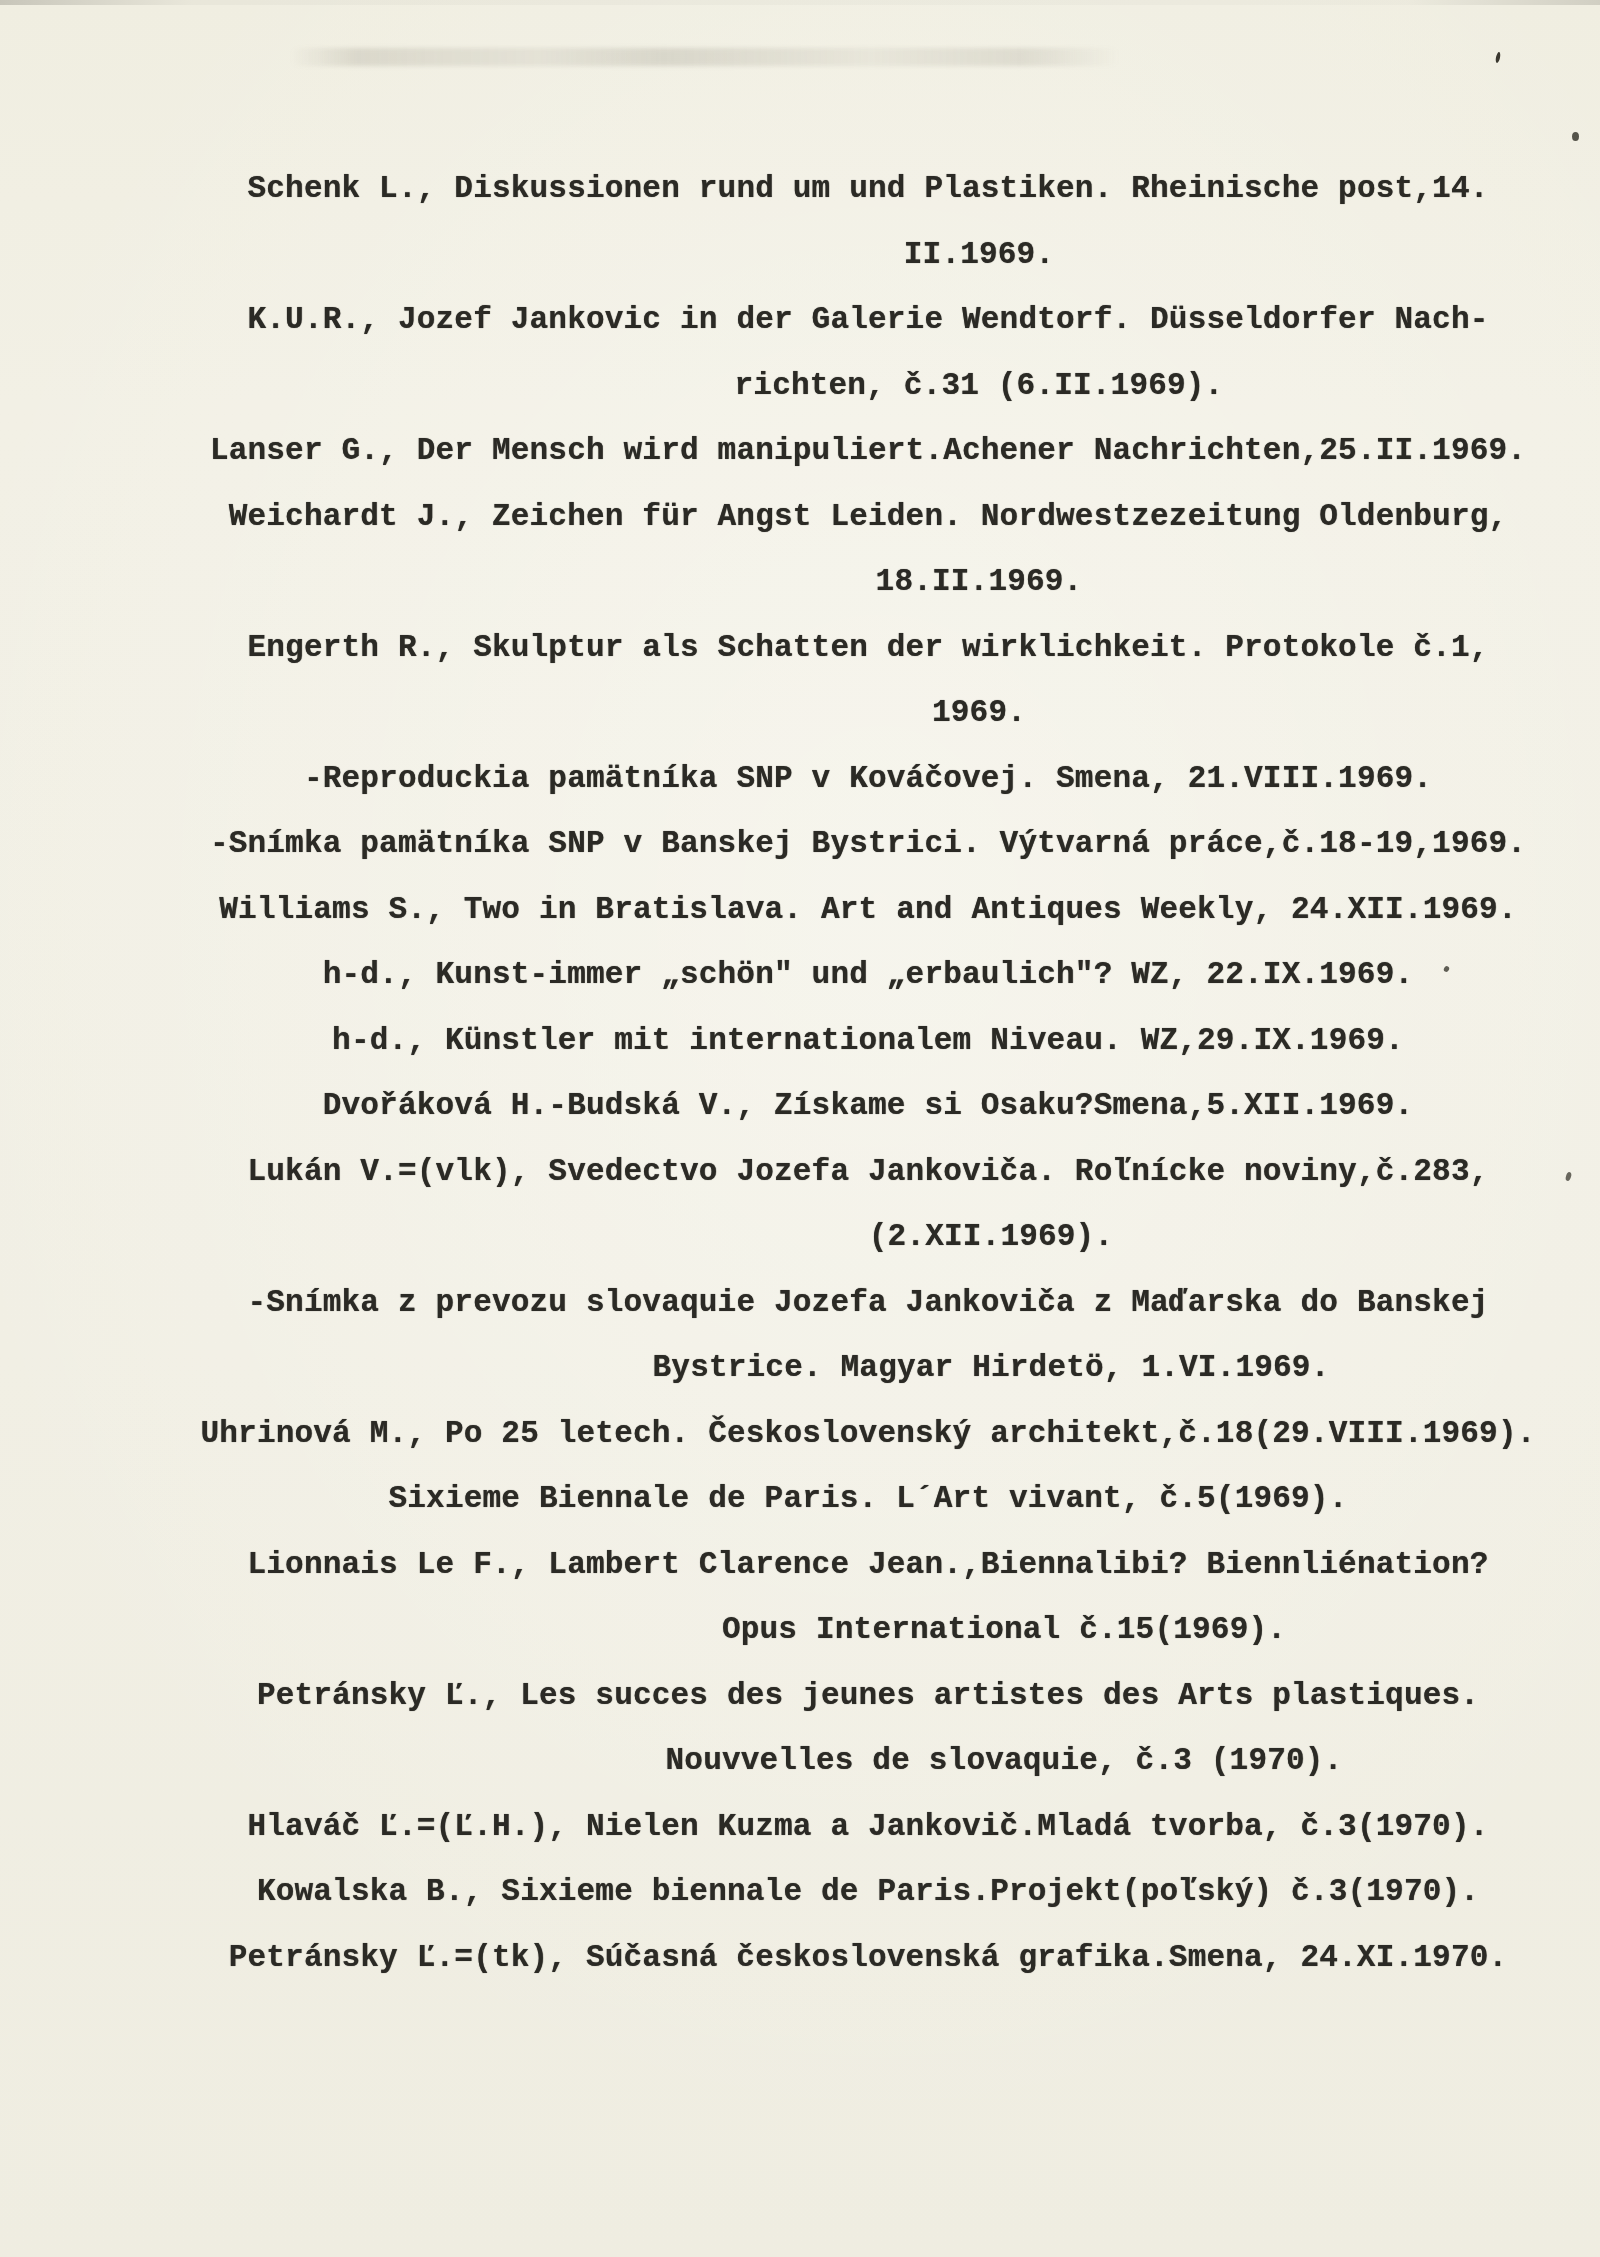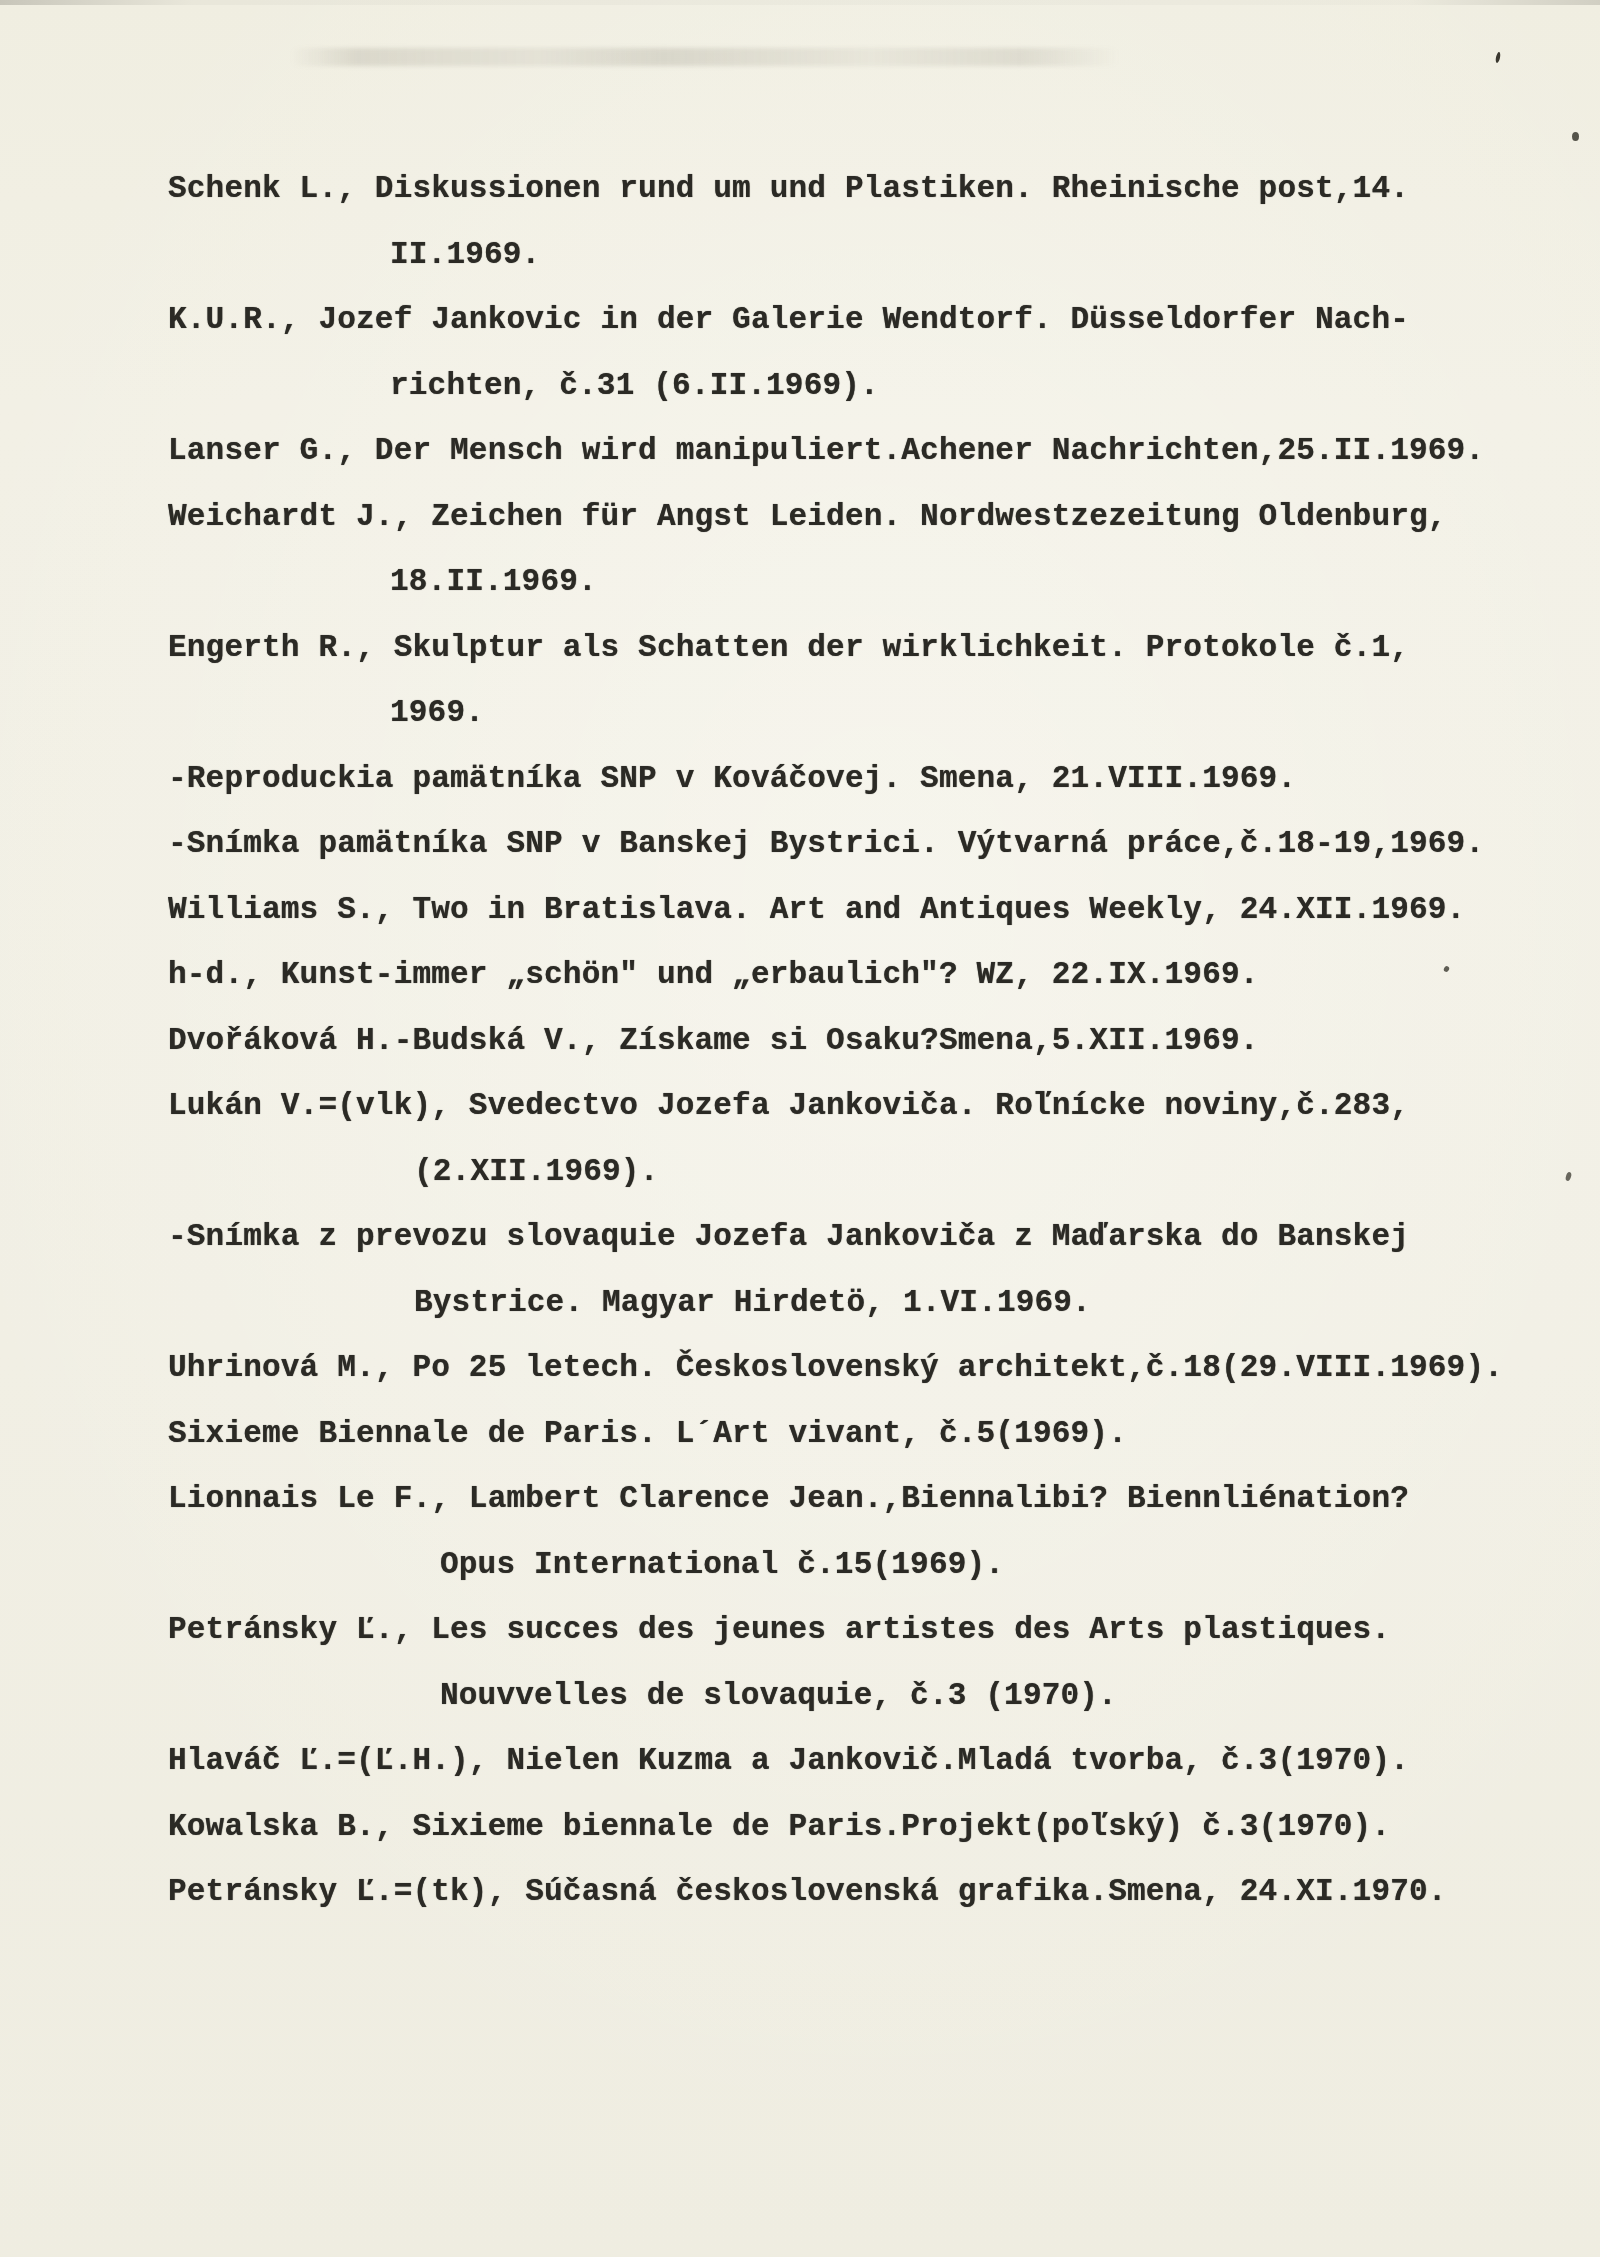--- a/index.html
+++ b/index.html
@@ -16,20 +16,21 @@
     position: relative;
     width: 1600px;
     height: 2257px;
     background:
       radial-gradient(ellipse 1400px 1800px at 55% 40%, rgba(255,255,252,0.35), rgba(0,0,0,0) 70%),
       linear-gradient(180deg, #f0eee1 0%, #f2f0e5 18%, #f1efe4 60%, #efede1 100%);
     font-family: "Liberation Mono", "DejaVu Sans Mono", monospace;
     font-weight: bold;
     font-size: 31px;
     color: #2b2a25;
+    text-align: center;
   }
   
   .top-edge {
     position: absolute;
     left: 0; top: 0;
     width: 1600px; height: 5px;
     background: linear-gradient(90deg, rgba(60,58,50,0.45), rgba(60,58,50,0.08) 12%, rgba(60,58,50,0.05) 88%, rgba(60,58,50,0.35));
     opacity: 0.5;
   }
   .smudge {
@@ -91,20 +92,21 @@
     <div class="line ind-a">richten, č.31 (6.II.1969).</div>
     <div class="line">Lanser G., Der Mensch wird manipuliert.Achener Nachrichten,25.II.1969.</div>
     <div class="line">Weichardt J., Zeichen für Angst Leiden. Nordwestzezeitung Oldenburg,</div>
     <div class="line ind-a">18.II.1969.</div>
     <div class="line">Engerth R., Skulptur als Schatten der wirklichkeit. Protokole č.1,</div>
     <div class="line ind-a">1969.</div>
     <div class="line">-Reproduckia pamätníka SNP v Kováčovej. Smena, 21.VIII.1969.</div>
     <div class="line">-Snímka pamätníka SNP v Banskej Bystrici. Výtvarná práce,č.18-19,1969.</div>
     <div class="line">Williams S., Two in Bratislava. Art and Antiques Weekly, 24.XII.1969.</div>
     <div class="line">h-d., Kunst-immer „schön" und „erbaulich"? WZ, 22.IX.1969.</div>
+    <div class="line">h-d., Künstler mit internationalem Niveau. WZ,29.IX.1969.</div>
     <div class="line">Dvořáková H.-Budská V., Získame si Osaku?Smena,5.XII.1969.</div>
     <div class="line">Lukán V.=(vlk), Svedectvo Jozefa Jankoviča. Roľnícke noviny,č.283,</div>
     <div class="line ind-b">(2.XII.1969).</div>
     <div class="line">-Snímka z prevozu slovaquie Jozefa Jankoviča z Maďarska do Banskej</div>
     <div class="line ind-b">Bystrice. Magyar Hirdetö, 1.VI.1969.</div>
     <div class="line">Uhrinová M., Po 25 letech. Československý architekt,č.18(29.VIII.1969).</div>
     <div class="line">Sixieme Biennale de Paris. L´Art vivant, č.5(1969).</div>
     <div class="line">Lionnais Le F., Lambert Clarence Jean.,Biennalibi? Biennliénation?</div>
     <div class="line ind-c">Opus International č.15(1969).</div>
     <div class="line">Petránsky Ľ., Les succes des jeunes artistes des Arts plastiques.</div>

